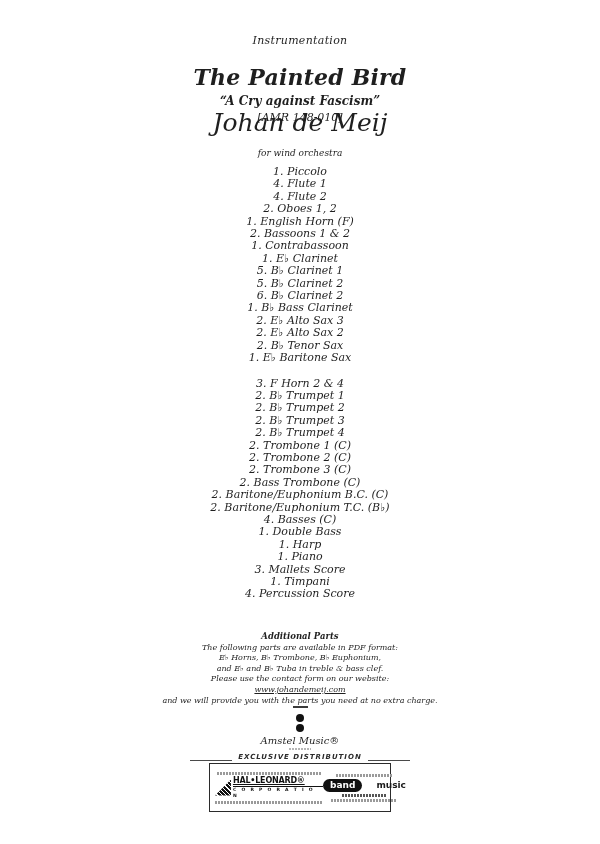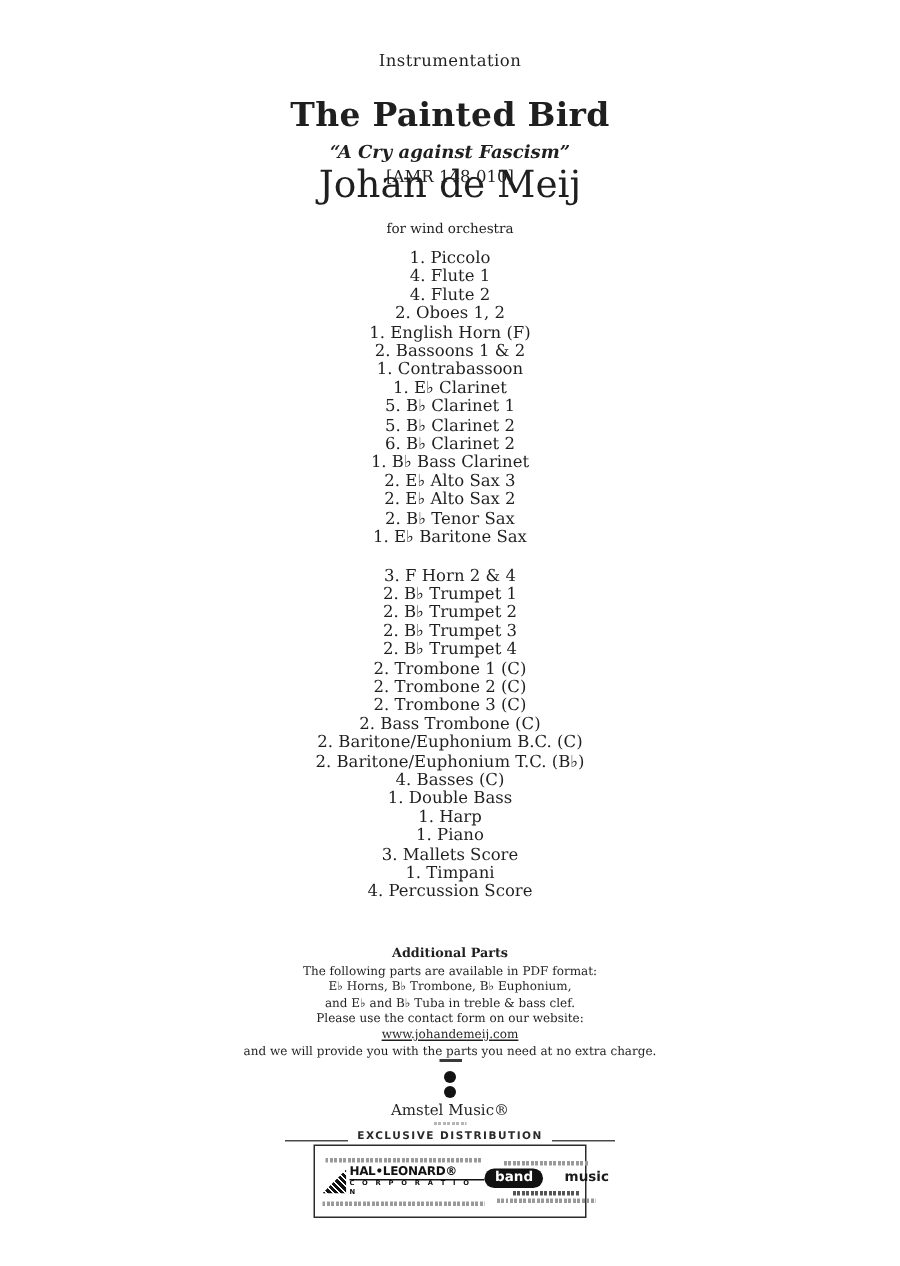--- a/index.html
+++ b/index.html
@@ -6,21 +6,21 @@
   html,body { background:#e8e8e8; }
   .page {
     position:relative;
     width:600px; height:844px;
     margin:0 auto;
     background:#ffffff;
     font-family:"DejaVu Serif", serif;
     color:#1f1f1f;
     overflow:hidden;
   }
-  .center-abs { position:absolute; left:0; right:0; text-align:center; }
+  .center-abs { position:absolute; left:0; right:0; text-align:center;font-style:italic; }
 
   .header-label { top:34px; font-size:11px; letter-spacing:0.3px; }
   .title       { top:64px; font-size:22px; font-weight:bold; letter-spacing:0.2px; }
   .subtitle    { top:94px; font-size:12px; font-weight:bold; font-style:italic; }
   .catalog     { top:111px; font-size:11px; }
   .composer    { top:108px; font-size:25px; }
   .ensemble    { top:148px; font-size:9px; }
 
   .instr-list  { top:166px; font-size:11px; line-height:12.4px; }
   .instr-list .list-line { white-space:nowrap; }
@@ -53,21 +53,21 @@
   .distrib-col { display:flex; flex-direction:column; align-items:center; gap:2px; }
 
   .micro { height:3px; background:repeating-linear-gradient(90deg,#9a9a9a 0 2px,transparent 2px 3px); }
   .micro.dark { background:repeating-linear-gradient(90deg,#555 0 2px,transparent 2px 3px); height:3px; }
 
   .hl-row { display:flex; align-items:center; gap:2px; }
   .hl-triangle { width:16px; height:16px;
                  background:repeating-linear-gradient(45deg,#111 0 2px,#fff 2px 3px);
                  clip-path:polygon(0 100%, 100% 0, 100% 100%); }
   .hl-text { font-family:"DejaVu Sans", sans-serif; text-align:left; color:#111; }
-  .hl-name { font-size:8px; font-weight:bold; letter-spacing:-0.2px; line-height:8px; }
+  .hl-name { font-size:8px; font-weight:bold; letter-spacing:-0.2px; line-height:8px;text-decoration:underline; }
   .hl-sub  { font-size:4.5px; font-weight:bold; letter-spacing:1.8px; line-height:6px;
              border-top:1px solid #111; margin-top:1px; }
 
   .bm-row { display:flex; align-items:center; gap:14px; font-family:"DejaVu Sans", sans-serif; }
   .bm-pill { background:#111; color:#fff; font-size:9px; font-weight:bold;
              padding:1px 7px 2px 7px; border-radius:9px; line-height:10px; }
   .bm-music { font-size:9px; font-weight:bold; color:#1a1a1a; }
 </style>
 </head>
 <body>

